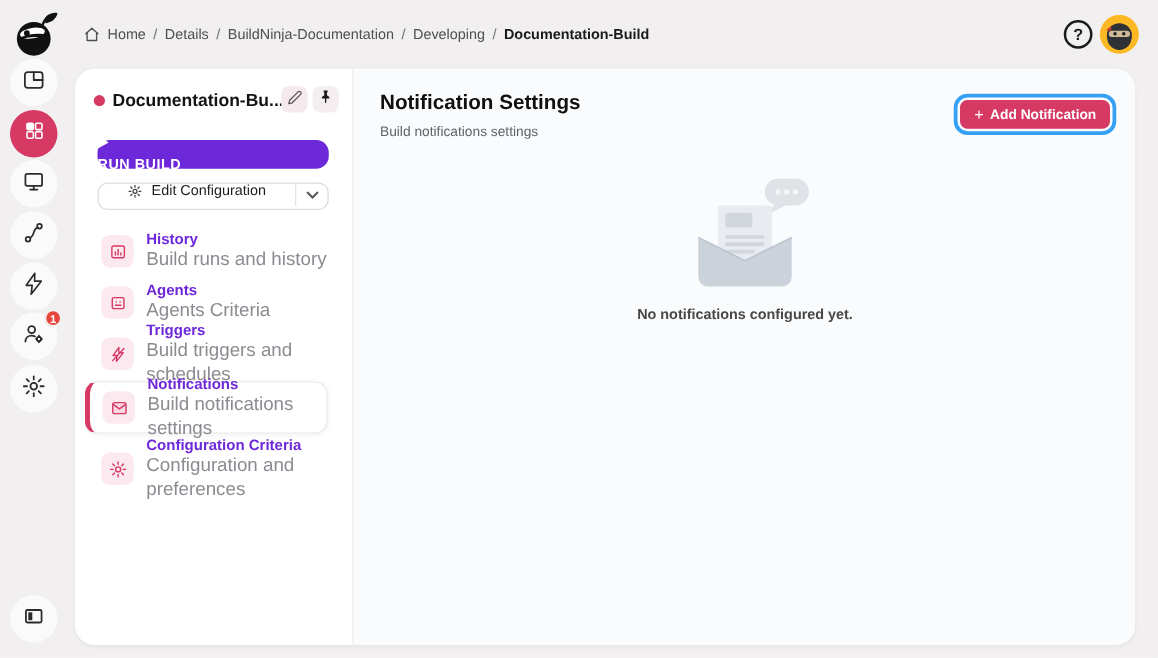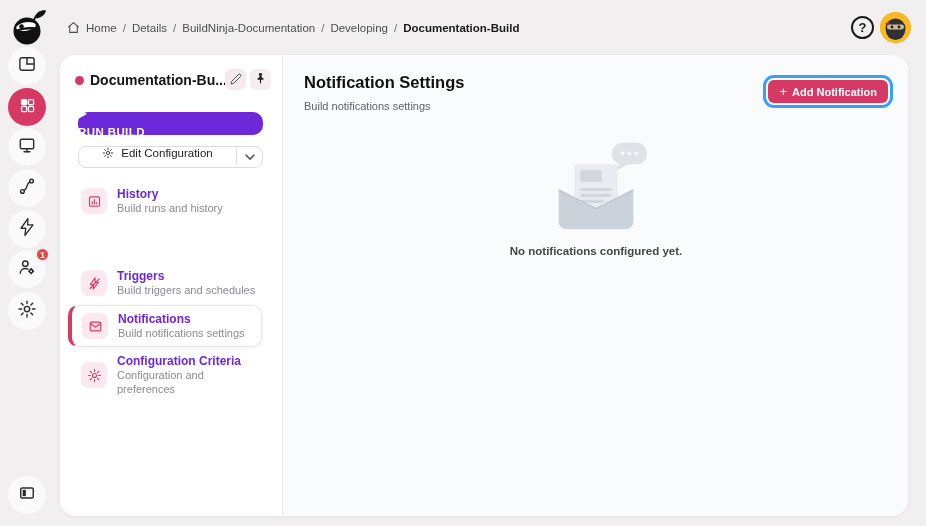--- a/index.html
+++ b/index.html
@@ -36,21 +36,21 @@
 
   .edit-btn { position:absolute; left:18px; top:91px; width:185px; height:22px; border:1px solid #dcdcdf; border-radius:8px; background:#fff; display:flex; align-items:flex-start; cursor:pointer; }
   .edit-main { flex:1; display:flex; align-items:center; justify-content:center; gap:7px; font-size:11.5px; color:#1d1d1d; }
   .edit-caret { width:26px; border-left:1px solid #e2e2e5; display:flex; align-items:center; justify-content:center; cursor:pointer; }
 
   .menu-item { position:absolute; left:8px; width:194px; height:40px; display:flex; align-items:center; gap:10px; padding-left:13px; cursor:pointer; }
   .menu-item.selected { height:42px; background:#fff; border:1px solid #e8e8eb; border-left:4px solid #d63964; border-radius:10px; box-shadow:0 1px 5px rgba(0,0,0,.06); padding-left:10px; }
   .mi-icon { width:26px; height:26px; border-radius:7px; background:#fbe9ef; display:flex; align-items:center; justify-content:center; flex:none; }
   .mi-text { display:flex; flex-direction:column; line-height:1.25; }
   .mi-label { font-size:12px; font-weight:600; color:#6d28d9; }
-  .mi-desc { font-size:11px; color:#8b8b91; }
+  .mi-desc { font-size:15px; color:#8b8b91; }
 
   
   .main { position:absolute; left:224px; top:0; width:624px; height:100%; background:#fafbfc; border-radius:0 16px 16px 0; }
   .main-title { position:absolute; left:20px; top:18px; font-size:16.5px; font-weight:700; color:#101010; }
   .main-sub { position:absolute; left:20px; top:45px; font-size:11px; color:#5f6368; }
   .add-btn { position:absolute; right:20px; top:25px; height:23px; padding:0 11px; border:none; border-radius:6px; background:#d63964; color:#fff; font-family:inherit; font-size:11px; font-weight:600; display:flex; align-items:center; gap:5px; cursor:pointer; outline:3px solid #36a0f4; outline-offset:2px; }
   .add-plus { font-size:13px; font-weight:400; }
 
   .empty { position:absolute; left:0; right:0; top:83px; display:flex; flex-direction:column; align-items:center; gap:9px; }
   .empty-text { font-size:11.5px; color:#474747;font-weight:bold; }
@@ -231,20 +231,34 @@
               <rect x="4" y="4.5" width="16" height="15" rx="2"></rect>
               <path d="M8.5 16v-4 M12 16V9 M15.5 16v-2.5"></path>
             </svg>
         </span>
         <span class="mi-text">
           <span class="mi-label">History</span>
           <span class="mi-desc">Build runs and history</span>
         </span>
       </div>
 
+      <div class="menu-item" style="top:167px">
+        <span class="mi-icon">
+          <svg width="15" height="15" viewBox="0 0 24 24" fill="none" stroke="#d63964" stroke-width="1.8" stroke-linecap="round" stroke-linejoin="round">
+              <rect x="4.5" y="5" width="15" height="14" rx="2"></rect>
+              <circle cx="9.5" cy="10.5" r="1" fill="#d63964" stroke="none"></circle>
+              <circle cx="14.5" cy="10.5" r="1" fill="#d63964" stroke="none"></circle>
+              <path d="M8.5 14.8h7"></path>
+            </svg>
+        </span>
+        <span class="mi-text">
+          <span class="mi-label">Agents</span>
+          <span class="mi-desc">Agents Criteria</span>
+        </span>
+      </div>
 
       <div class="menu-item" style="top:208px">
         <span class="mi-icon">
           <svg width="15" height="15" viewBox="0 0 24 24" fill="none" stroke="#d63964" stroke-width="1.8" stroke-linecap="round" stroke-linejoin="round">
               <path d="M13 3 L5.5 13.5 H10.5 L9.8 21 L18.5 10 H12.9 Z"></path>
               <path d="M5 20 L19.5 4.5"></path>
             </svg>
         </span>
         <span class="mi-text">
           <span class="mi-label">Triggers</span>

